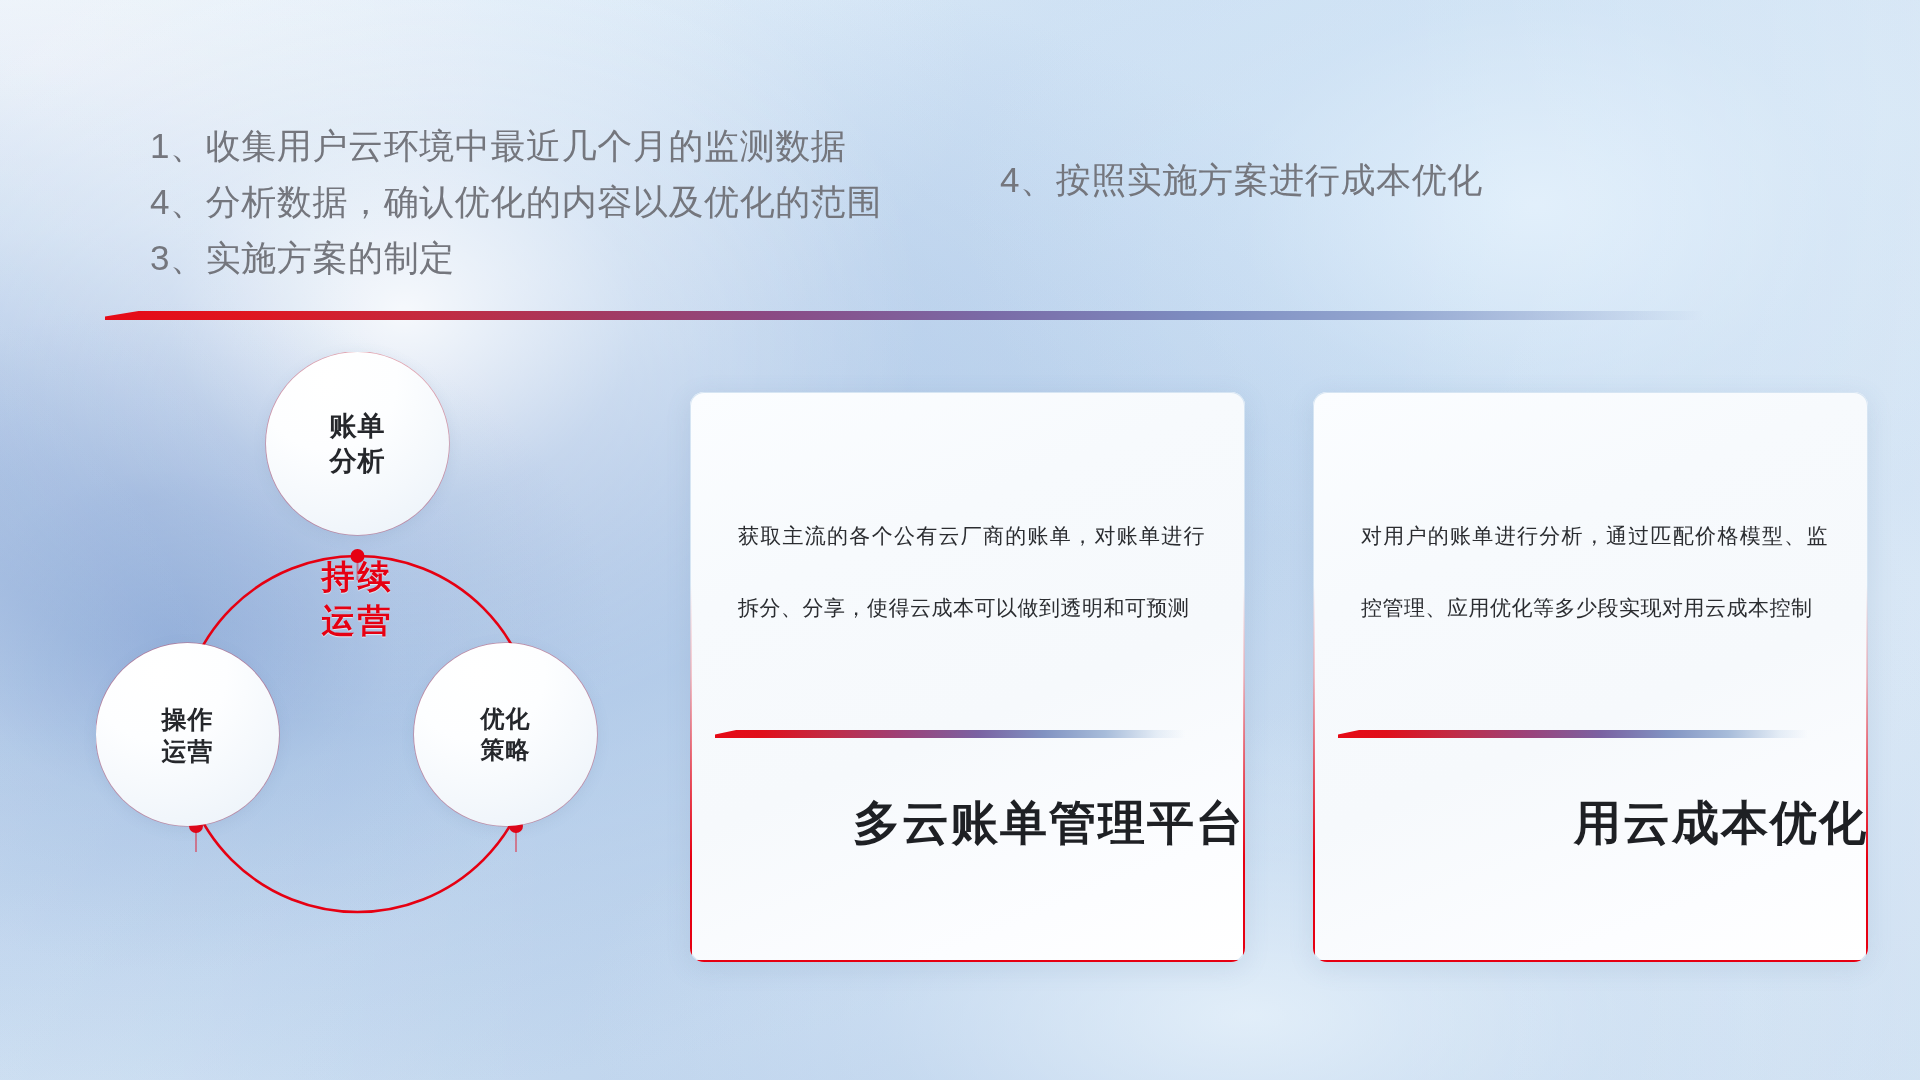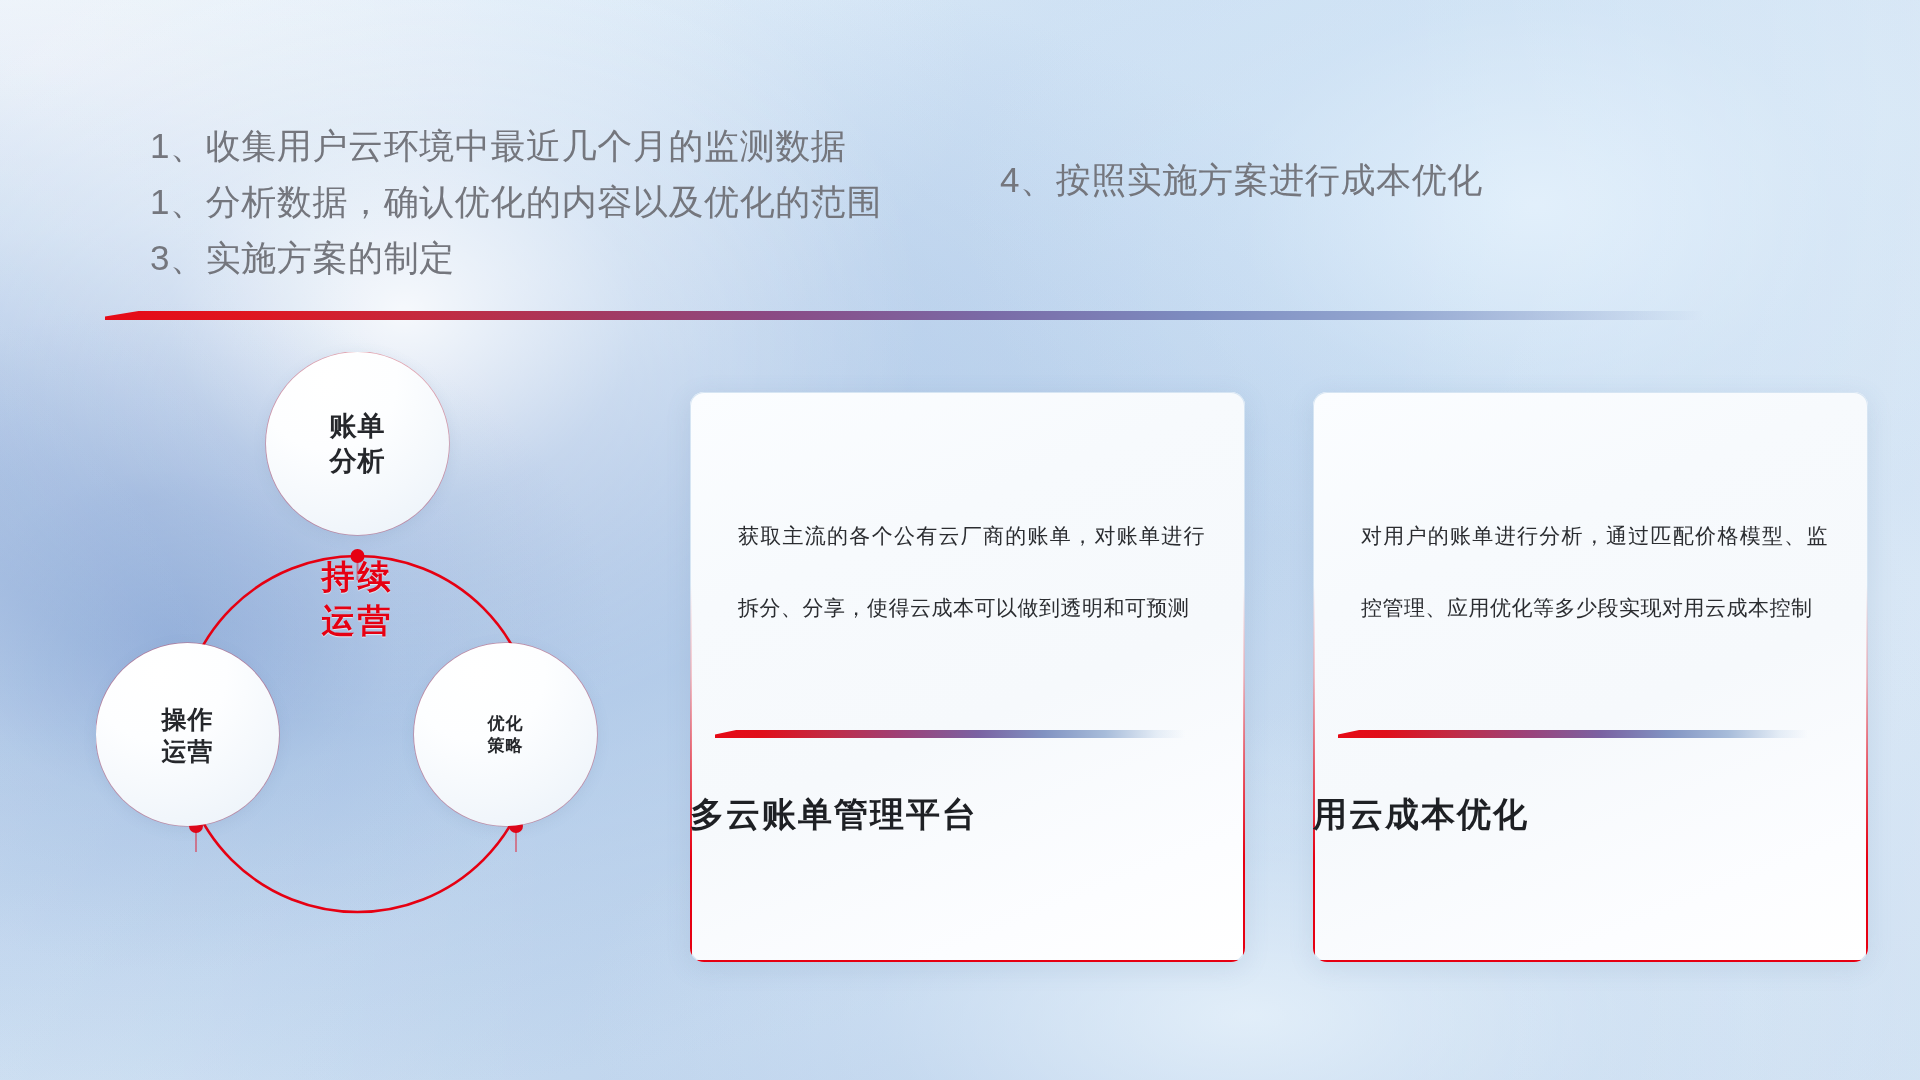--- a/index.html
+++ b/index.html
@@ -88,21 +88,21 @@
     font-weight:700;
     text-align:center;
     line-height:1.28;
     letter-spacing:1px;
   }
   #lobe-top    { left:170px; top:0px;   width:183px; height:183px; }
   #lobe-top    .lobe-label { font-size:27px; }
   #lobe-left   { left:0px;   top:291px; width:183px; height:183px; }
   #lobe-left   .lobe-label { font-size:25px; }
   #lobe-right  { left:318px; top:291px; width:183px; height:183px; }
-  #lobe-right  .lobe-label { font-size:17px; }
+  #lobe-right  .lobe-label { font-size:24px; }
 
   #center-label {
     position:absolute;
     left:170px; top:203px; width:183px;
     text-align:center;
     color:#e60012;
     font-size:33px;
     font-weight:900;
     line-height:1.34;
     letter-spacing:3px;
@@ -157,22 +157,22 @@
   .card-rule .bar {
     position:absolute; left:0; top:0; width:100%; height:8px;
     background:linear-gradient(90deg,
       #e60a16 0%, #e00f1b 10%, #c22a44 24%, #9c4279 40%,
       #7a62a2 56%, #8193c2 70%, #a7bcda 83%,
       rgba(190,210,232,0.35) 94%, rgba(195,214,234,0) 100%);
     clip-path:polygon(0 55%, 4.5% 0, 100% 0, 100% 100%, 0 100%);
   }
   .card-title {
     position:absolute; left:0; right:0; top:400px;
-    text-align:left;
-    font-size:34px;
+    text-align:right;
+    font-size:47px;
     font-weight:900;
     color:#1e2024;
     letter-spacing:2px;
   }
 </style>
 </head>
 <body>
 
 <div id="bg">
   <div class="bg-base"></div>
@@ -180,21 +180,21 @@
   <div class="bg-glow-a"></div>
   <div class="bg-glow-b"></div>
   <div class="bg-glow-d"></div>
   <div class="bg-haze"></div>
 </div>
 
 <div id="steps">
 
   <div class="step-col left">
     <div class="step-line">1、收集用户云环境中最近几个月的监测数据</div>
-    <div class="step-line">1、分析数据，确认优化的内容以及优化的范围</div>
+    <div class="step-line">4、分析数据，确认优化的内容以及优化的范围</div>
     <div class="step-line">3、实施方案的制定</div>
   </div>
 
   <div class="step-col right">
     <div class="step-line">4、按照实施方案进行成本优化</div>
   </div>
 
 </div>
 
 <div id="main-divider">

